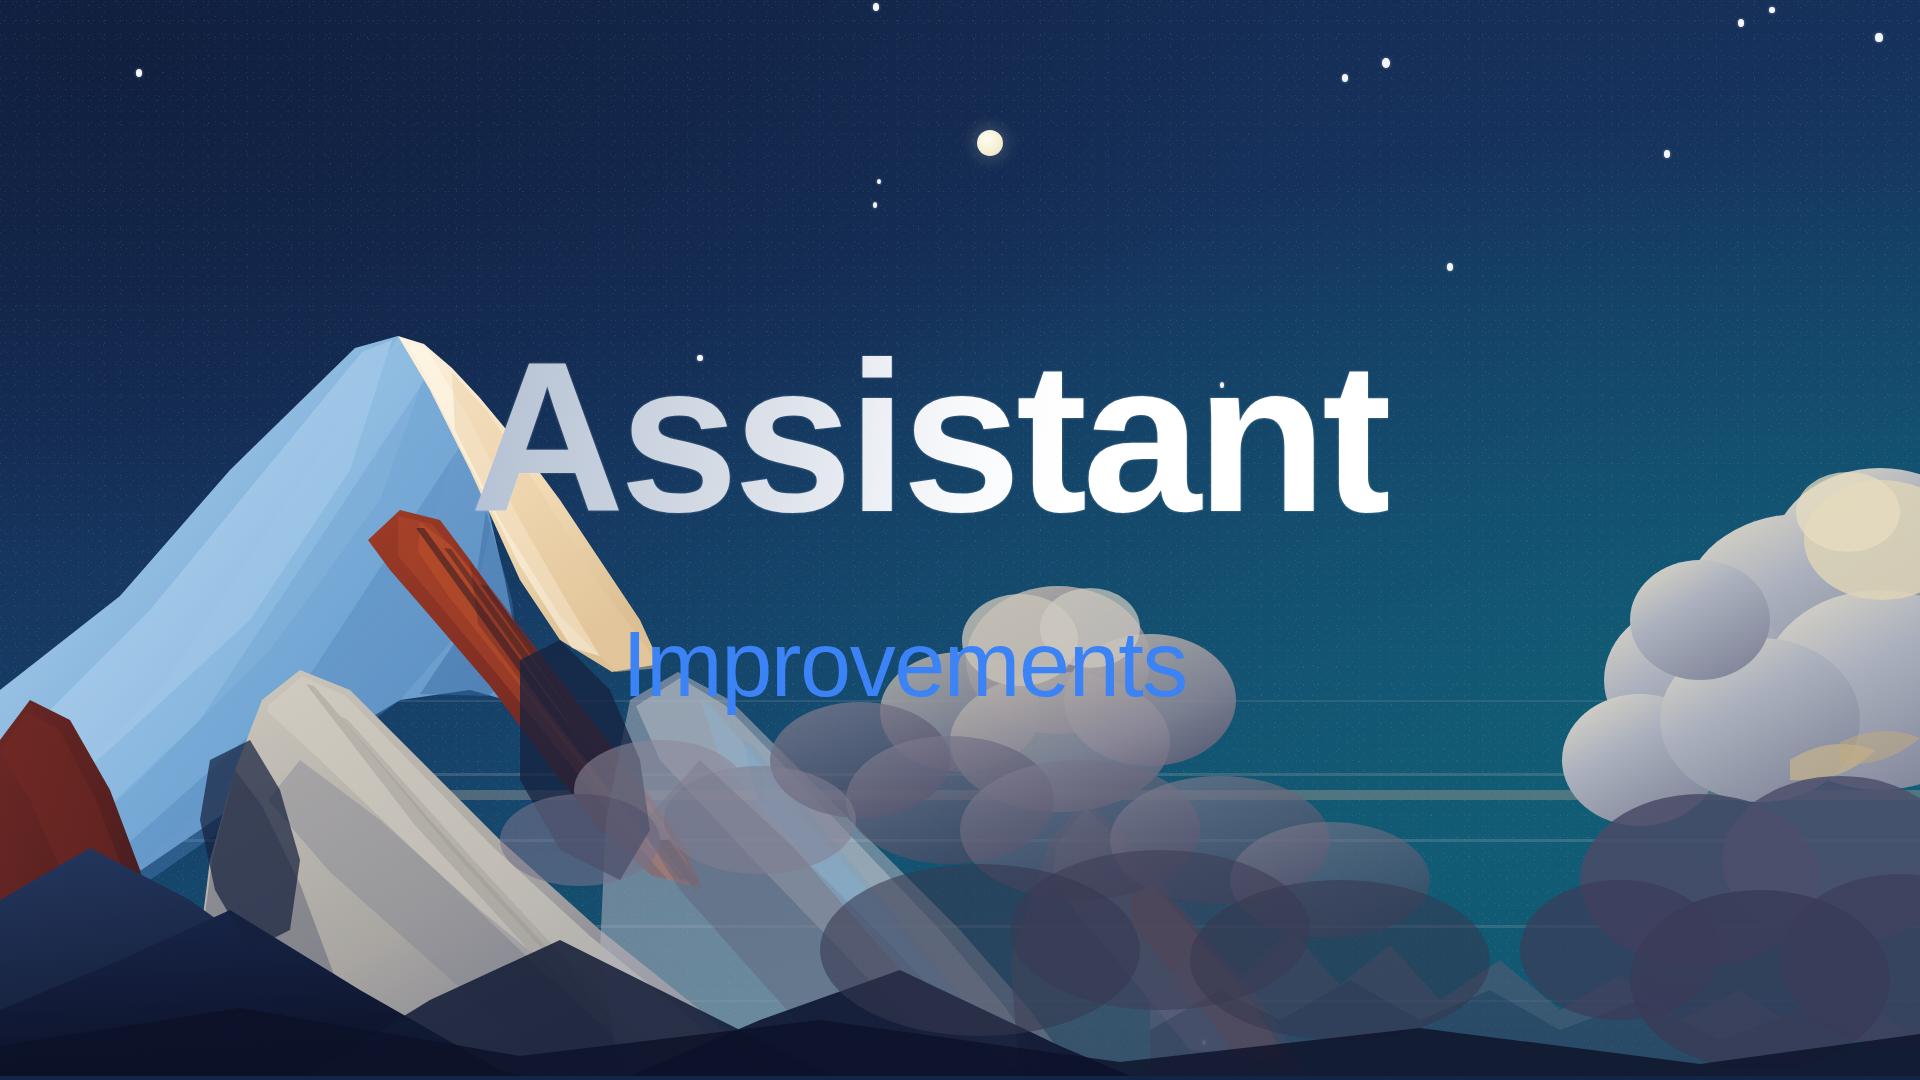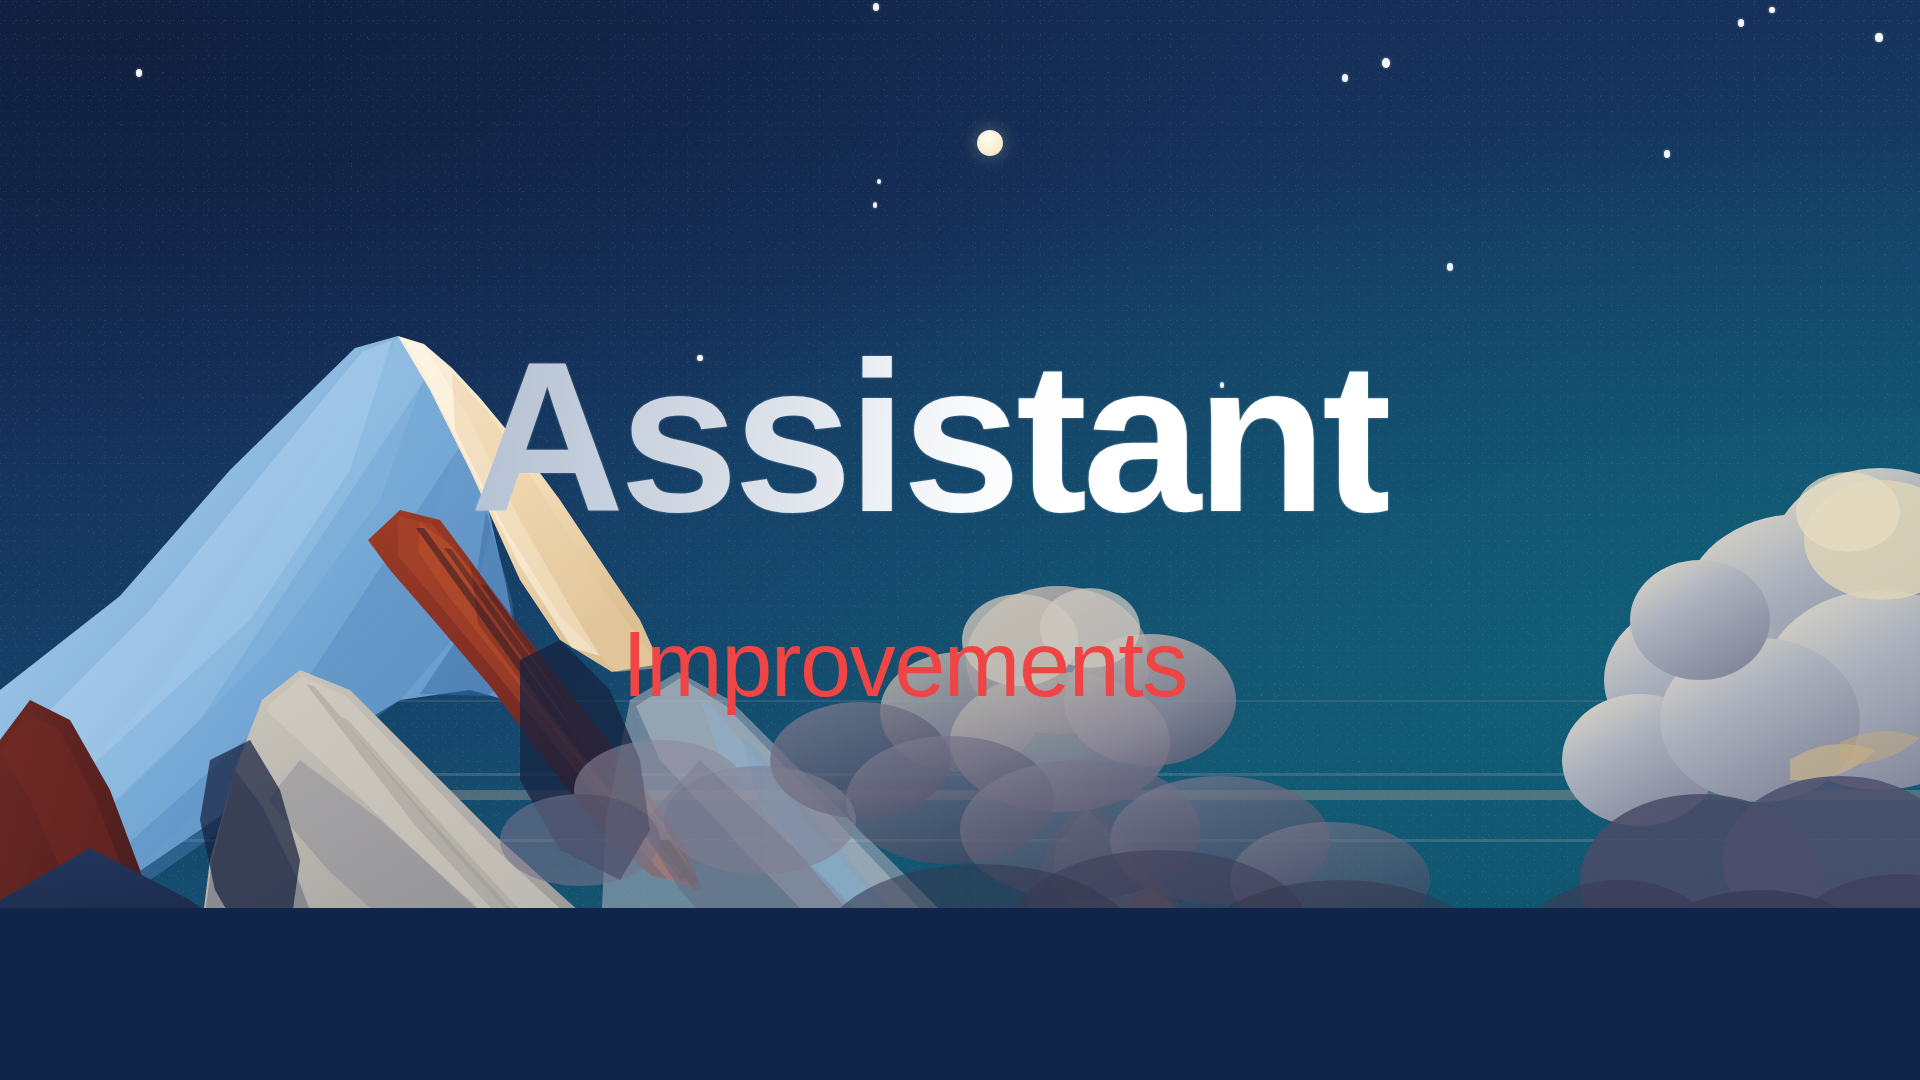--- a/index.html
+++ b/index.html
@@ -7,21 +7,21 @@
   html, body {
     width:1920px; height:1080px;
     overflow:hidden;
     background:#11254a;
     font-family:"Liberation Sans", sans-serif;
   }
 
   
   #stage {
     position:relative;
-    width:1920px; height:908px;
+    width:1920px; height:1076px;
     overflow:hidden;
     text-decoration:underline;
   }
 
   
   .sky {
     position:absolute; inset:0;
     background:
       radial-gradient(115% 95% at 96% 72%, rgba(16,94,118,0.95) 0%, rgba(16,94,118,0.55) 26%, rgba(16,94,118,0.0) 62%),
       radial-gradient(90% 70% at 6% 4%, #101f3e 0%, rgba(16,31,62,0) 68%),
@@ -90,21 +90,21 @@
     -webkit-text-fill-color:transparent;
     filter:drop-shadow(0 0 1px rgba(255,255,255,0.30));
   }
   .hero-sub {
     position:absolute;
     left:622px; top:618px;
     font-size:92px;
     line-height:1;
     font-weight:400;
     letter-spacing:-1.5px;
-    color:#ef4444;
+    color:#3b82f6;
     white-space:nowrap;
   }
 
   
   .grain {
     position:absolute; inset:0;
     pointer-events:none;
     opacity:.10;
     background-image:
       repeating-linear-gradient(0deg, rgba(255,255,255,.05) 0 1px, rgba(0,0,0,0) 1px 2px),

